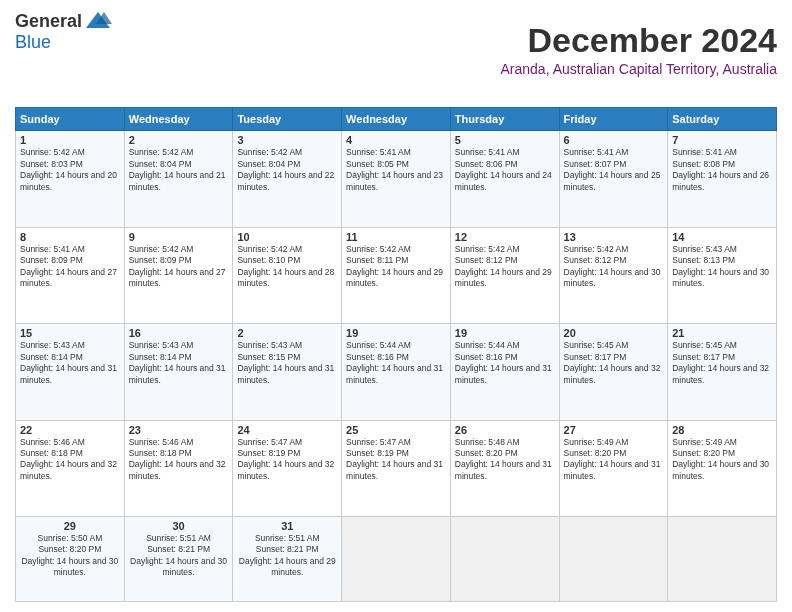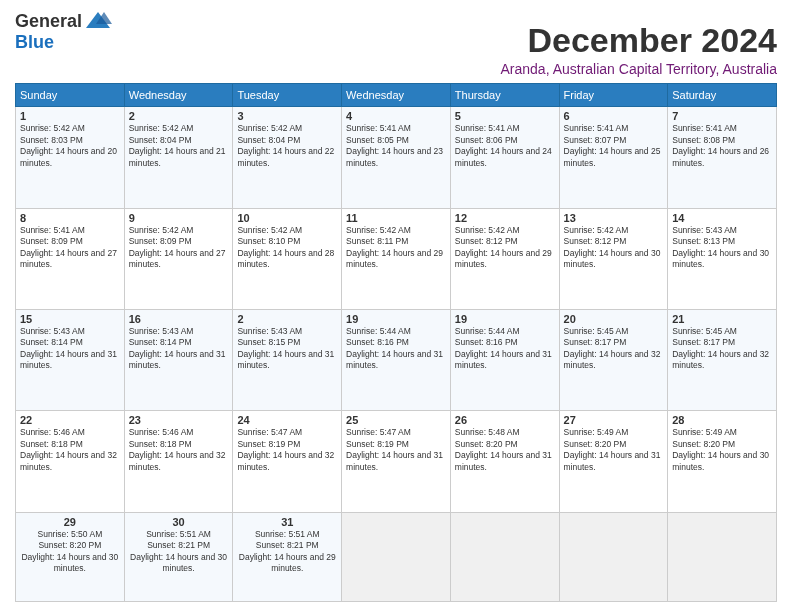--- a/index.html
+++ b/index.html
@@ -9,20 +9,21 @@
       width: 792px;
       height: 612px;
       overflow: hidden;
     }
     .page {
       width: 792px;
       height: 612px;
       padding: 10px 15px;
       display: flex;
       flex-direction: column;
+      gap: 24px;
     }
     .header {
       display: flex;
       justify-content: space-between;
       align-items: flex-start;
       margin-bottom: 6px;
     }
     .logo-area {
       display: flex;
       flex-direction: column;
@@ -63,21 +64,21 @@
     }
     table {
       width: 100%;
       border-collapse: collapse;
       flex: 1;
     }
     thead tr th {
       background-color: #2a7dbf;
       color: white;
       font-size: 11px;
-      font-weight: normal;
+      font-weight: bold;
       padding: 5px 4px;
       text-align: left;
       border: 1px solid #1e6aa0;
     }
     tbody tr td {
       border: 1px solid #ccc;
       vertical-align: top;
       padding: 3px 4px;
       font-size: 9px;
       color: #333;
@@ -118,21 +119,21 @@
 <div class="page">
   <div class="header">
     <div class="logo-area">
       <div class="logo-text">
         <span class="logo-general">General</span>
         <svg class="logo-icon" viewBox="0 0 28 22">
           <polygon points="14,2 26,18 2,18" fill="#2a7dbf"></polygon>
           <polygon points="20,2 28,14 12,14" fill="#1a5a9a" opacity="0.7"></polygon>
         </svg>
       </div>
-      <div style="font-size:18px;font-weight:bold;">
+      <div style="font-size:18px;font-weight:normal;">
         <span style="color:#1a6fbd;">Blue</span>
       </div>
     </div>
     <div class="title-area">
       <div class="month-title">December 2024</div>
       <div class="subtitle">Aranda, Australian Capital Territory, Australia</div>
     </div>
   </div>
 
   <div class="calendar">

